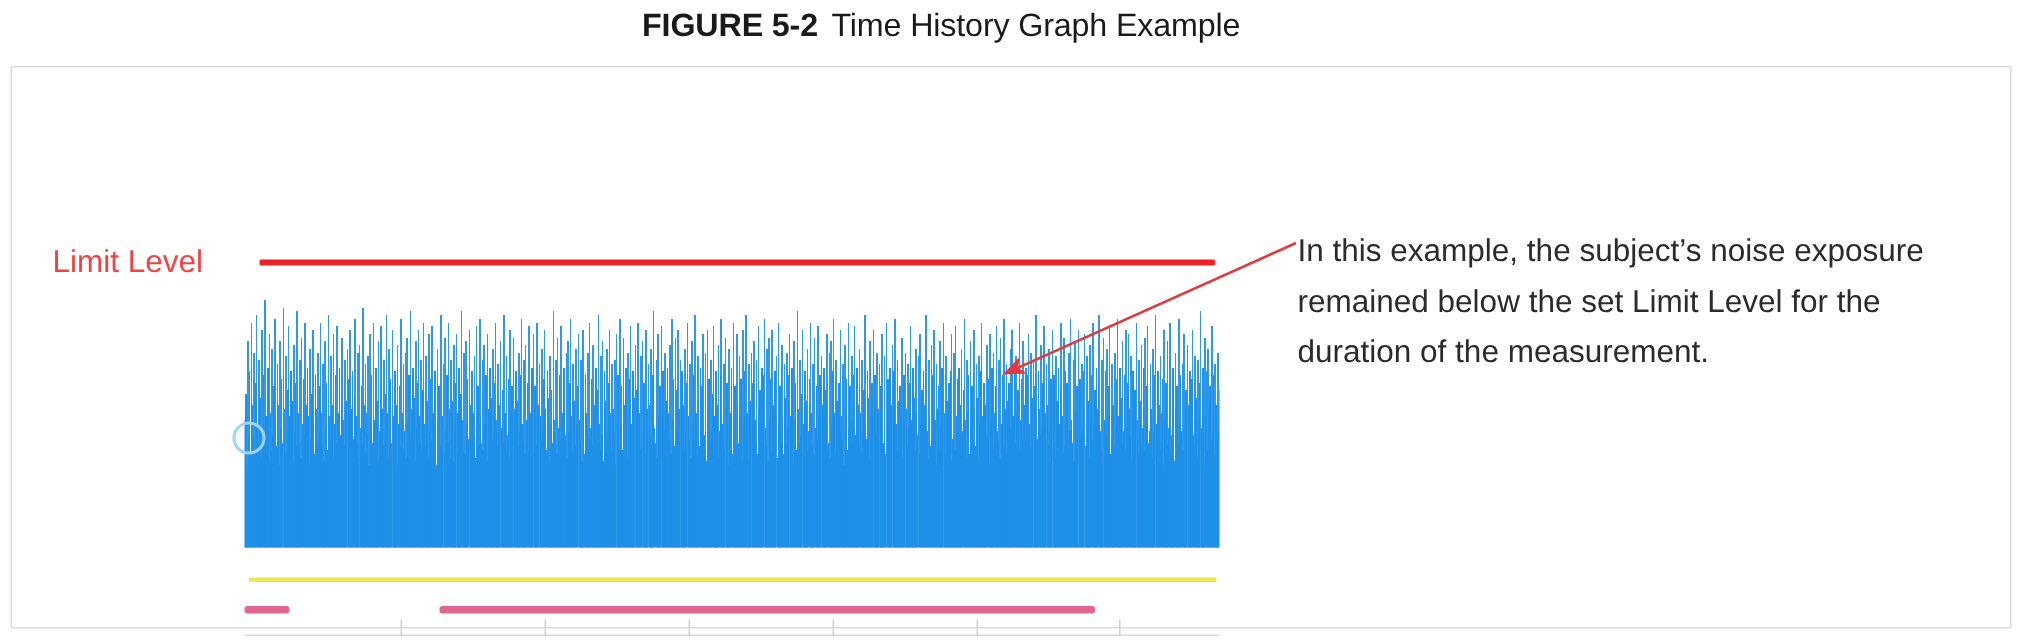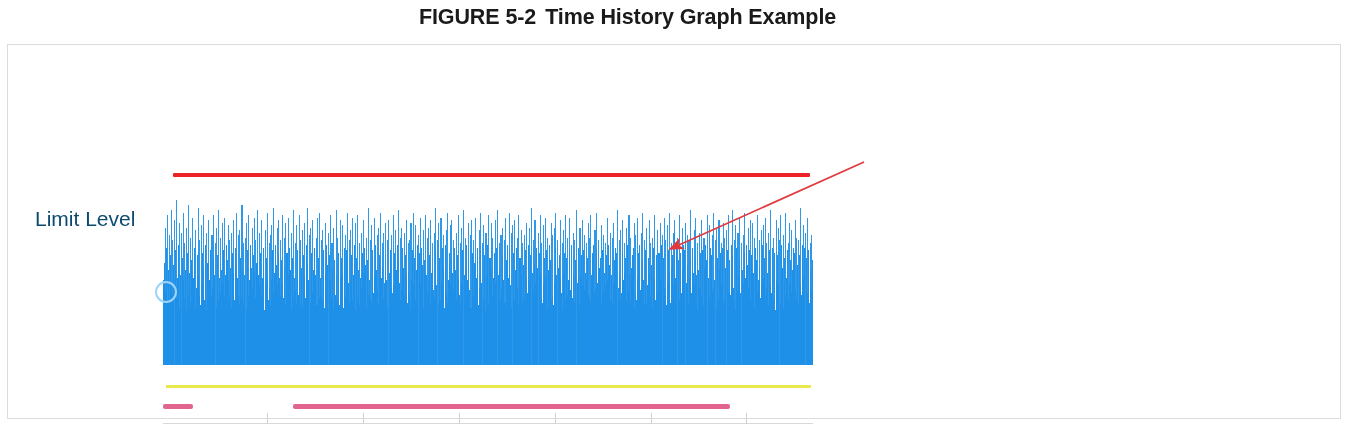--- a/index.html
+++ b/index.html
@@ -28,21 +28,21 @@
     line-height: 30px;
     white-space: nowrap;
     color: #1a1a1a;
   }
   #figure-caption .cap-number {
     font-weight: bold;
     letter-spacing: -0.1px;
     text-align: center;
   }
   #figure-caption .cap-title {
-    font-weight: bold;
+    font-weight: normal;
     letter-spacing: -0.1px;
   }
   #figure-caption .cap-gap { display: inline-block; width: 9px; }
 
   
   #figure-panel {
     position: absolute;
     left: 7px;
     top: 44px;
     width: 1334px;
@@ -52,23 +52,22 @@
     box-sizing: border-box;
   }
 
   
   #limit-level-label {
     position: absolute;
     left: 27px;
     top: 116px;
     font-size: 21px;
     line-height: 27px;
-    color: #0c4a6e;
+    color: #ef4444;
     white-space: nowrap;
-    margin-top: 44px;
   }
   #limit-level-line {
     position: absolute;
     left: 165px;
     top: 128px;
     width: 637px;
     height: 4px;
     background: #ec2227;
     border-radius: 1px;
   }
@@ -1352,14 +1351,15 @@
 
   <svg id="annotation-arrow" viewBox="0 0 225 115">
     <defs>
       <marker id="arrowhead" markerWidth="9" markerHeight="8" refX="8" refY="4" orient="auto" markerUnits="strokeWidth">
         <path d="M9,4 L0,0.4 L2.4,4 L0,7.6 Z" fill="#e03a3e"></path>
       </marker>
     </defs>
     <line x1="216" y1="12" x2="22" y2="99" stroke="#e03a3e" stroke-width="1.7" marker-end="url(#arrowhead)"></line>
   </svg>
 
+  <div id="annotation-text">In this example, the subject’s noise exposure remained below the set Limit Level for the duration of the measurement.</div>
 
 </div>
 
 </body></html>

